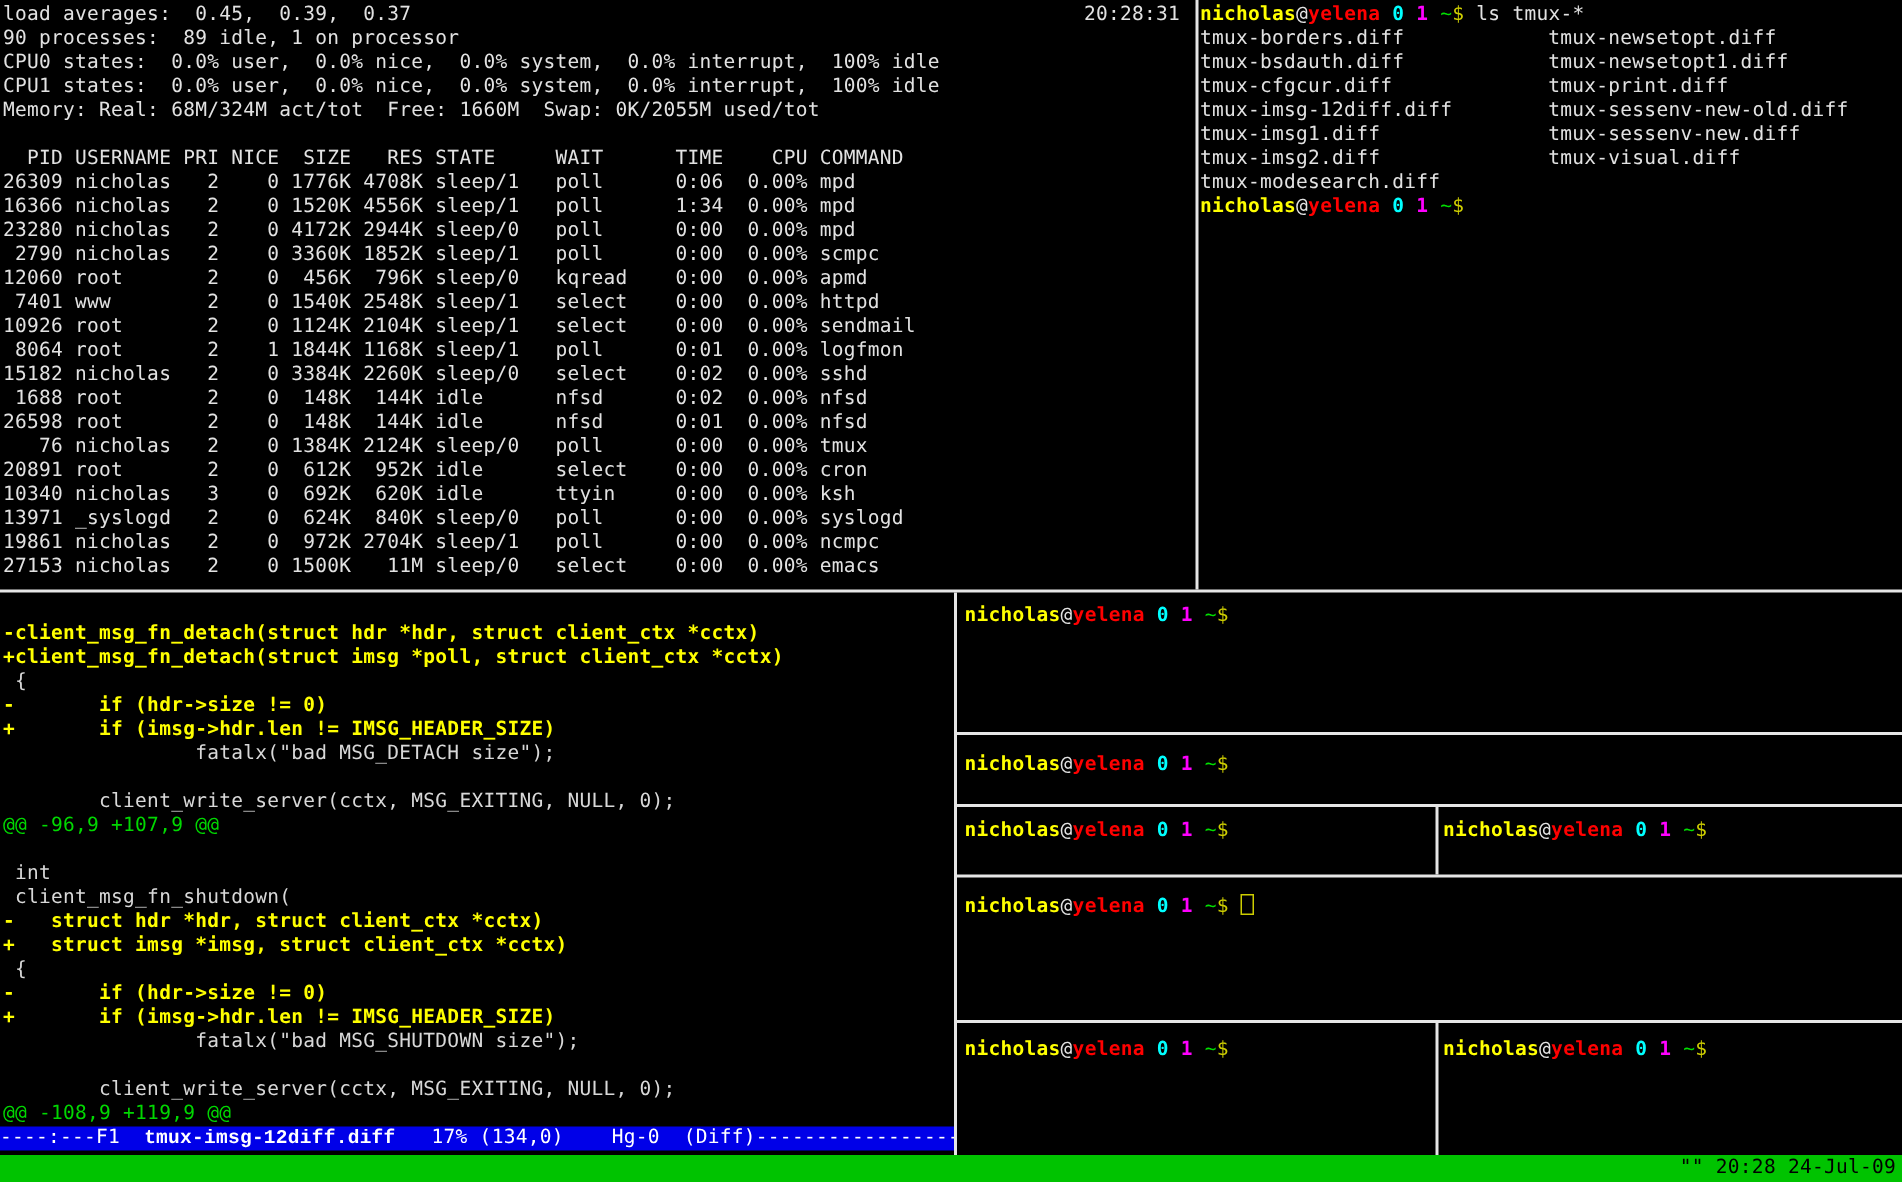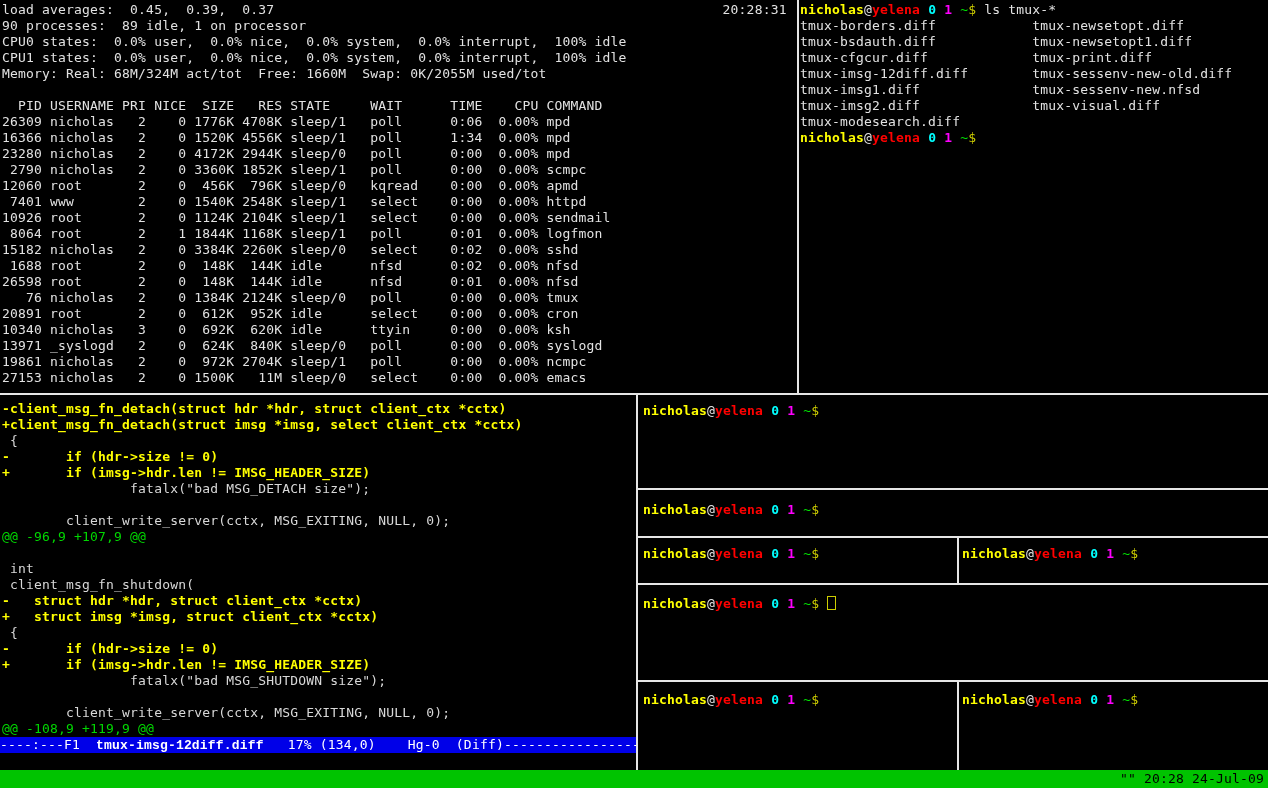--- a/index.html
+++ b/index.html
@@ -59,29 +59,29 @@
 19861 nicholas   2    0  972K 2704K sleep/1   poll      0:00  0.00% ncmpc
 27153 nicholas   2    0 1500K   11M sleep/0   select    0:00  0.00% emacs</pre>
   </div>
 
   <div class="pane" style="left:799px;top:0;width:469px;height:301px">
     <div class="mono abs" style="left:1px;top:2px"><span class="c-user">nicholas</span><span class="c-fg">@</span><span class="c-host">yelena</span><span class="c-fg"> </span><span class="c-cyan">0</span><span class="c-fg"> </span><span class="c-magenta">1</span><span class="c-fg"> </span><span class="c-green">~</span><span class="c-dimyellow">$</span><span class="c-fg"> ls tmux-*</span></div>
     <pre id="ls-files" class="mono c-fg abs" style="left:1px;top:18px">tmux-borders.diff            tmux-newsetopt.diff
 tmux-bsdauth.diff            tmux-newsetopt1.diff
 tmux-cfgcur.diff             tmux-print.diff
 tmux-imsg-12diff.diff        tmux-sessenv-new-old.diff
-tmux-imsg1.diff              tmux-sessenv-new.nfsd
+tmux-imsg1.diff              tmux-sessenv-new.diff
 tmux-imsg2.diff              tmux-visual.diff
 tmux-modesearch.diff</pre>
     <div class="mono abs" style="left:1px;top:130px"><span class="c-user">nicholas</span><span class="c-fg">@</span><span class="c-host">yelena</span><span class="c-fg"> </span><span class="c-cyan">0</span><span class="c-fg"> </span><span class="c-magenta">1</span><span class="c-fg"> </span><span class="c-green">~</span><span class="c-dimyellow">$</span></div>
   </div>
 
-  <div class="pane" style="left:0;top:395px;width:636px;height:376px">
+  <div class="pane" style="left:0;top:409px;width:636px;height:376px">
     <pre id="emacs-pre" class="mono abs" style="left:2px;top:6px"><span class="diff-del">-client_msg_fn_detach(struct hdr *hdr, struct client_ctx *cctx)
-</span><span class="diff-add">+client_msg_fn_detach(struct imsg *imsg, select client_ctx *cctx)
+</span><span class="diff-add">+client_msg_fn_detach(struct imsg *poll, struct client_ctx *cctx)
 </span><span class="diff-ctx"> {
 </span><span class="diff-del">-       if (hdr-&gt;size != 0)
 </span><span class="diff-add">+       if (imsg-&gt;hdr.len != IMSG_HEADER_SIZE)
 </span><span class="diff-ctx">                fatalx("bad MSG_DETACH size");
 </span><span class="diff-ctx">
 </span><span class="diff-ctx">        client_write_server(cctx, MSG_EXITING, NULL, 0);
 </span><span class="diff-hunk">@@ -96,9 +107,9 @@
 </span><span class="diff-ctx">
 </span><span class="diff-ctx"> int
 </span><span class="diff-ctx"> client_msg_fn_shutdown(

